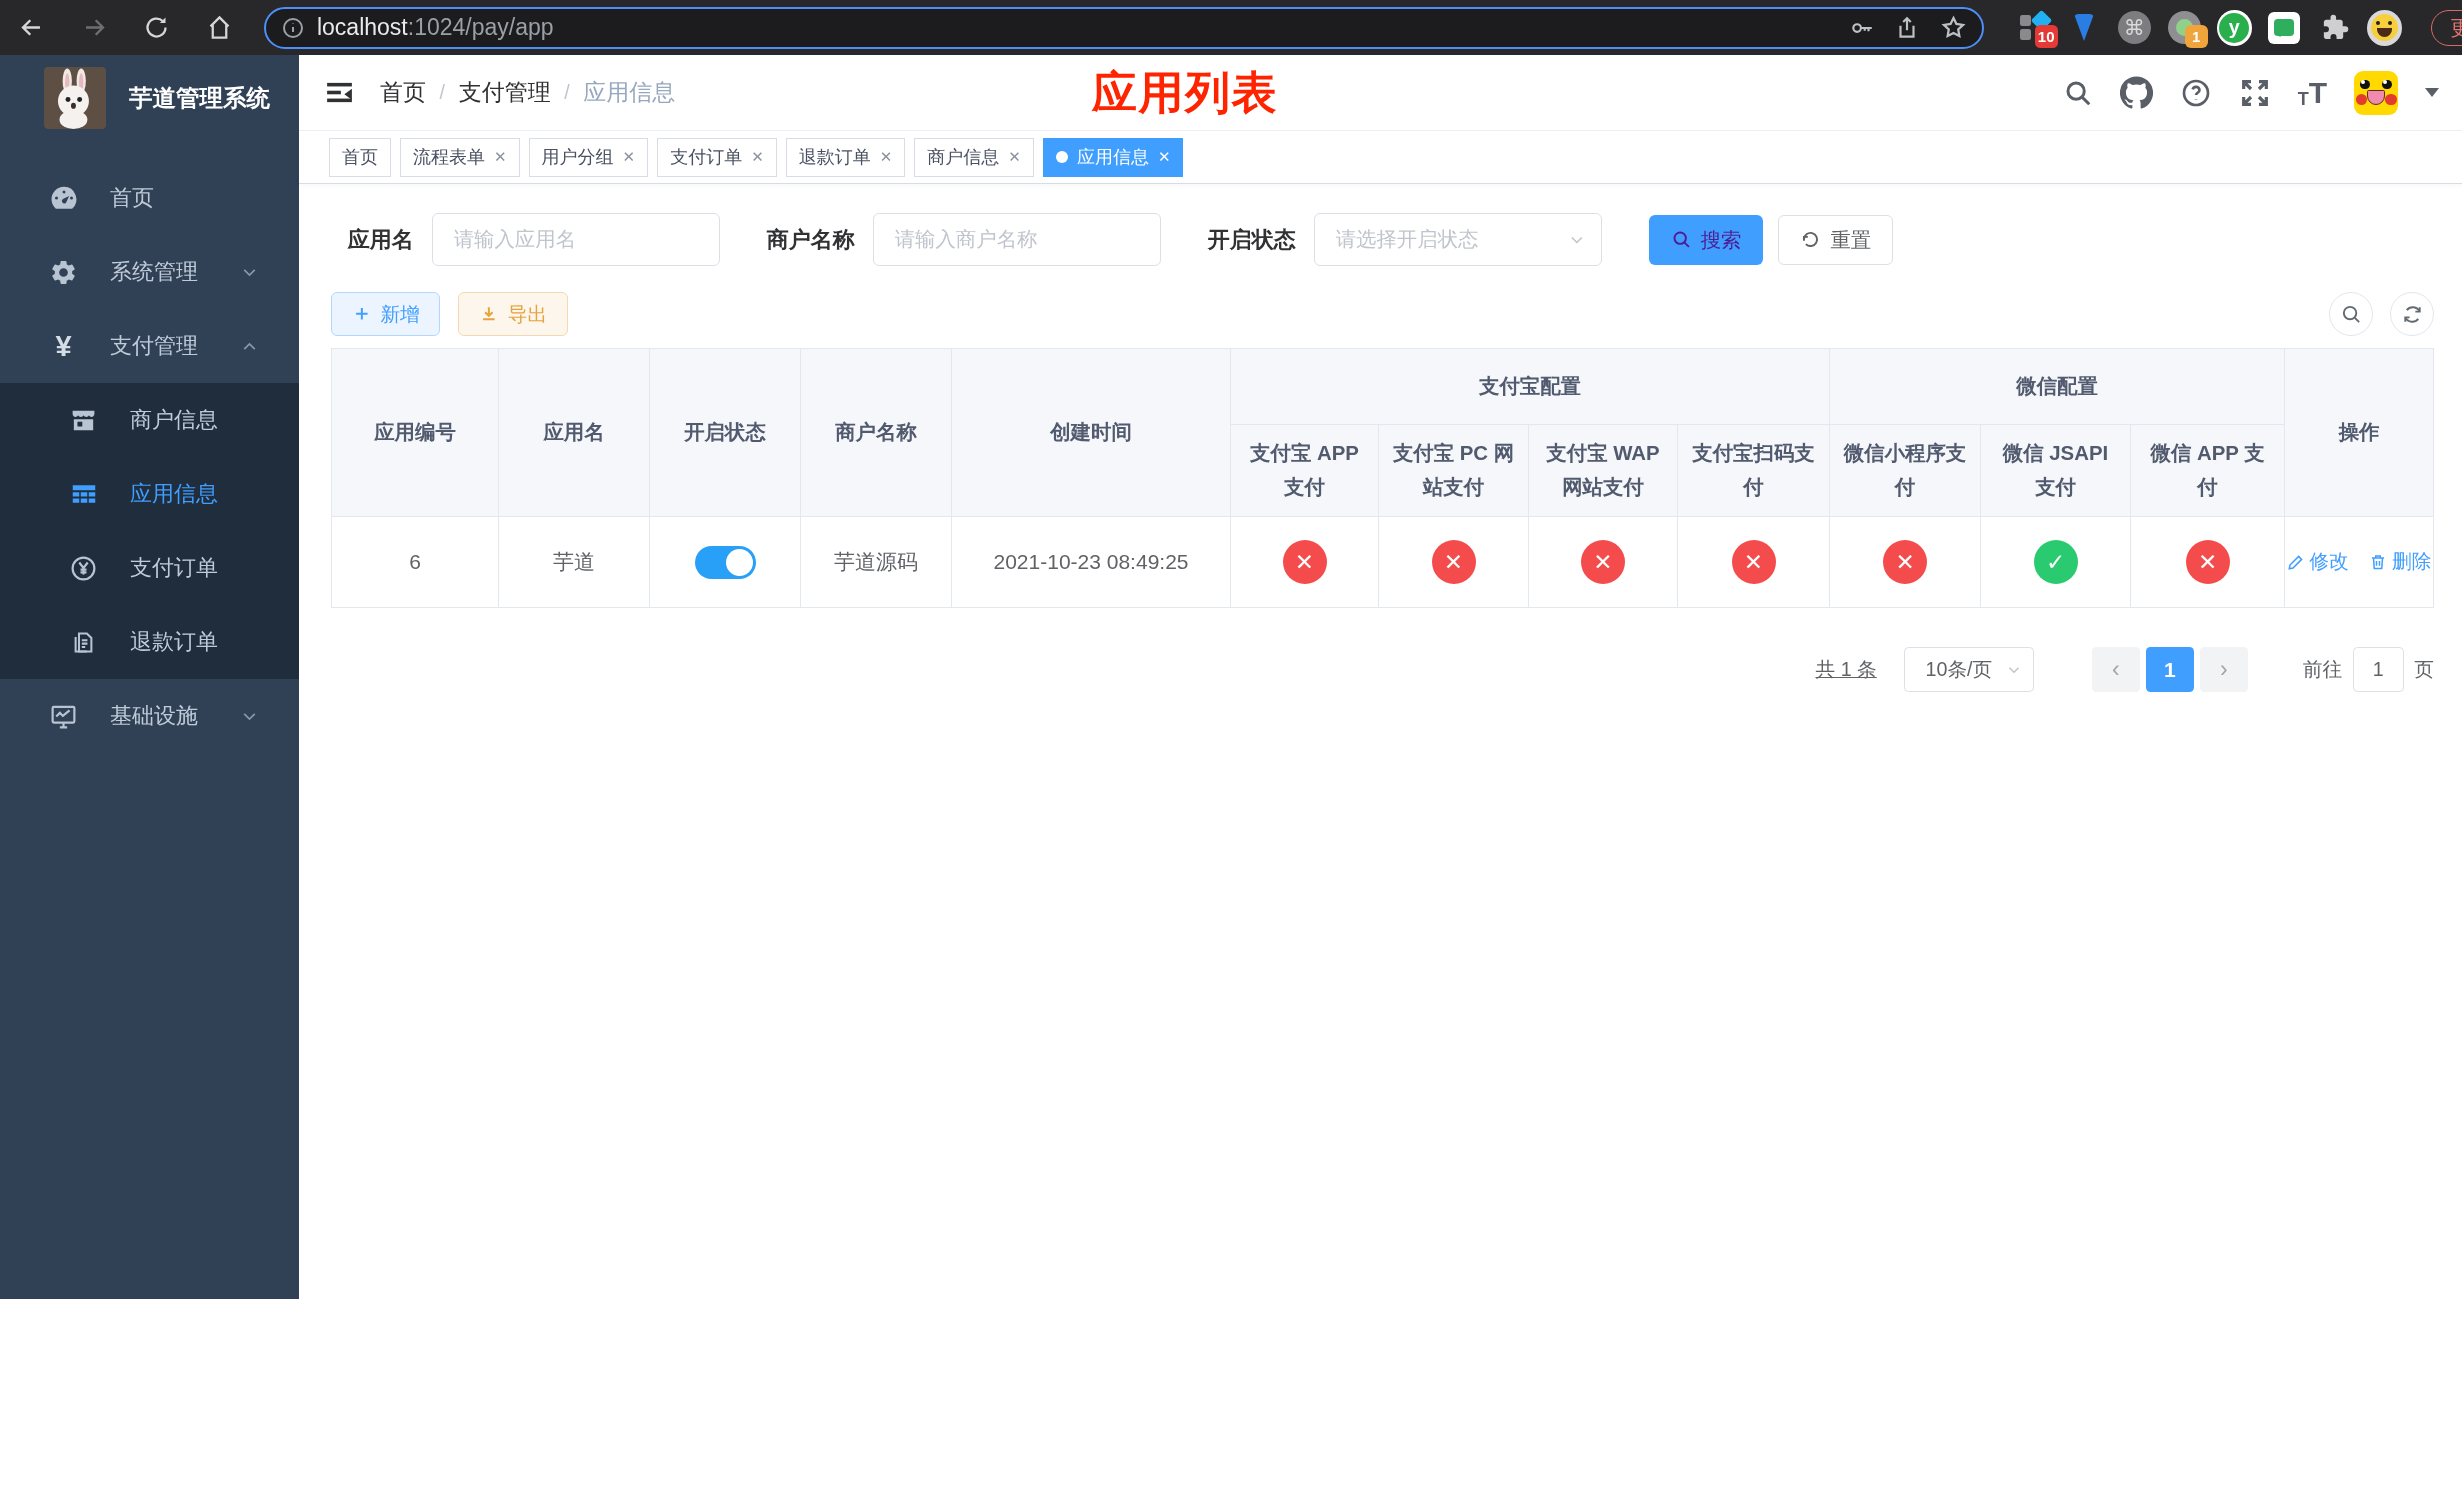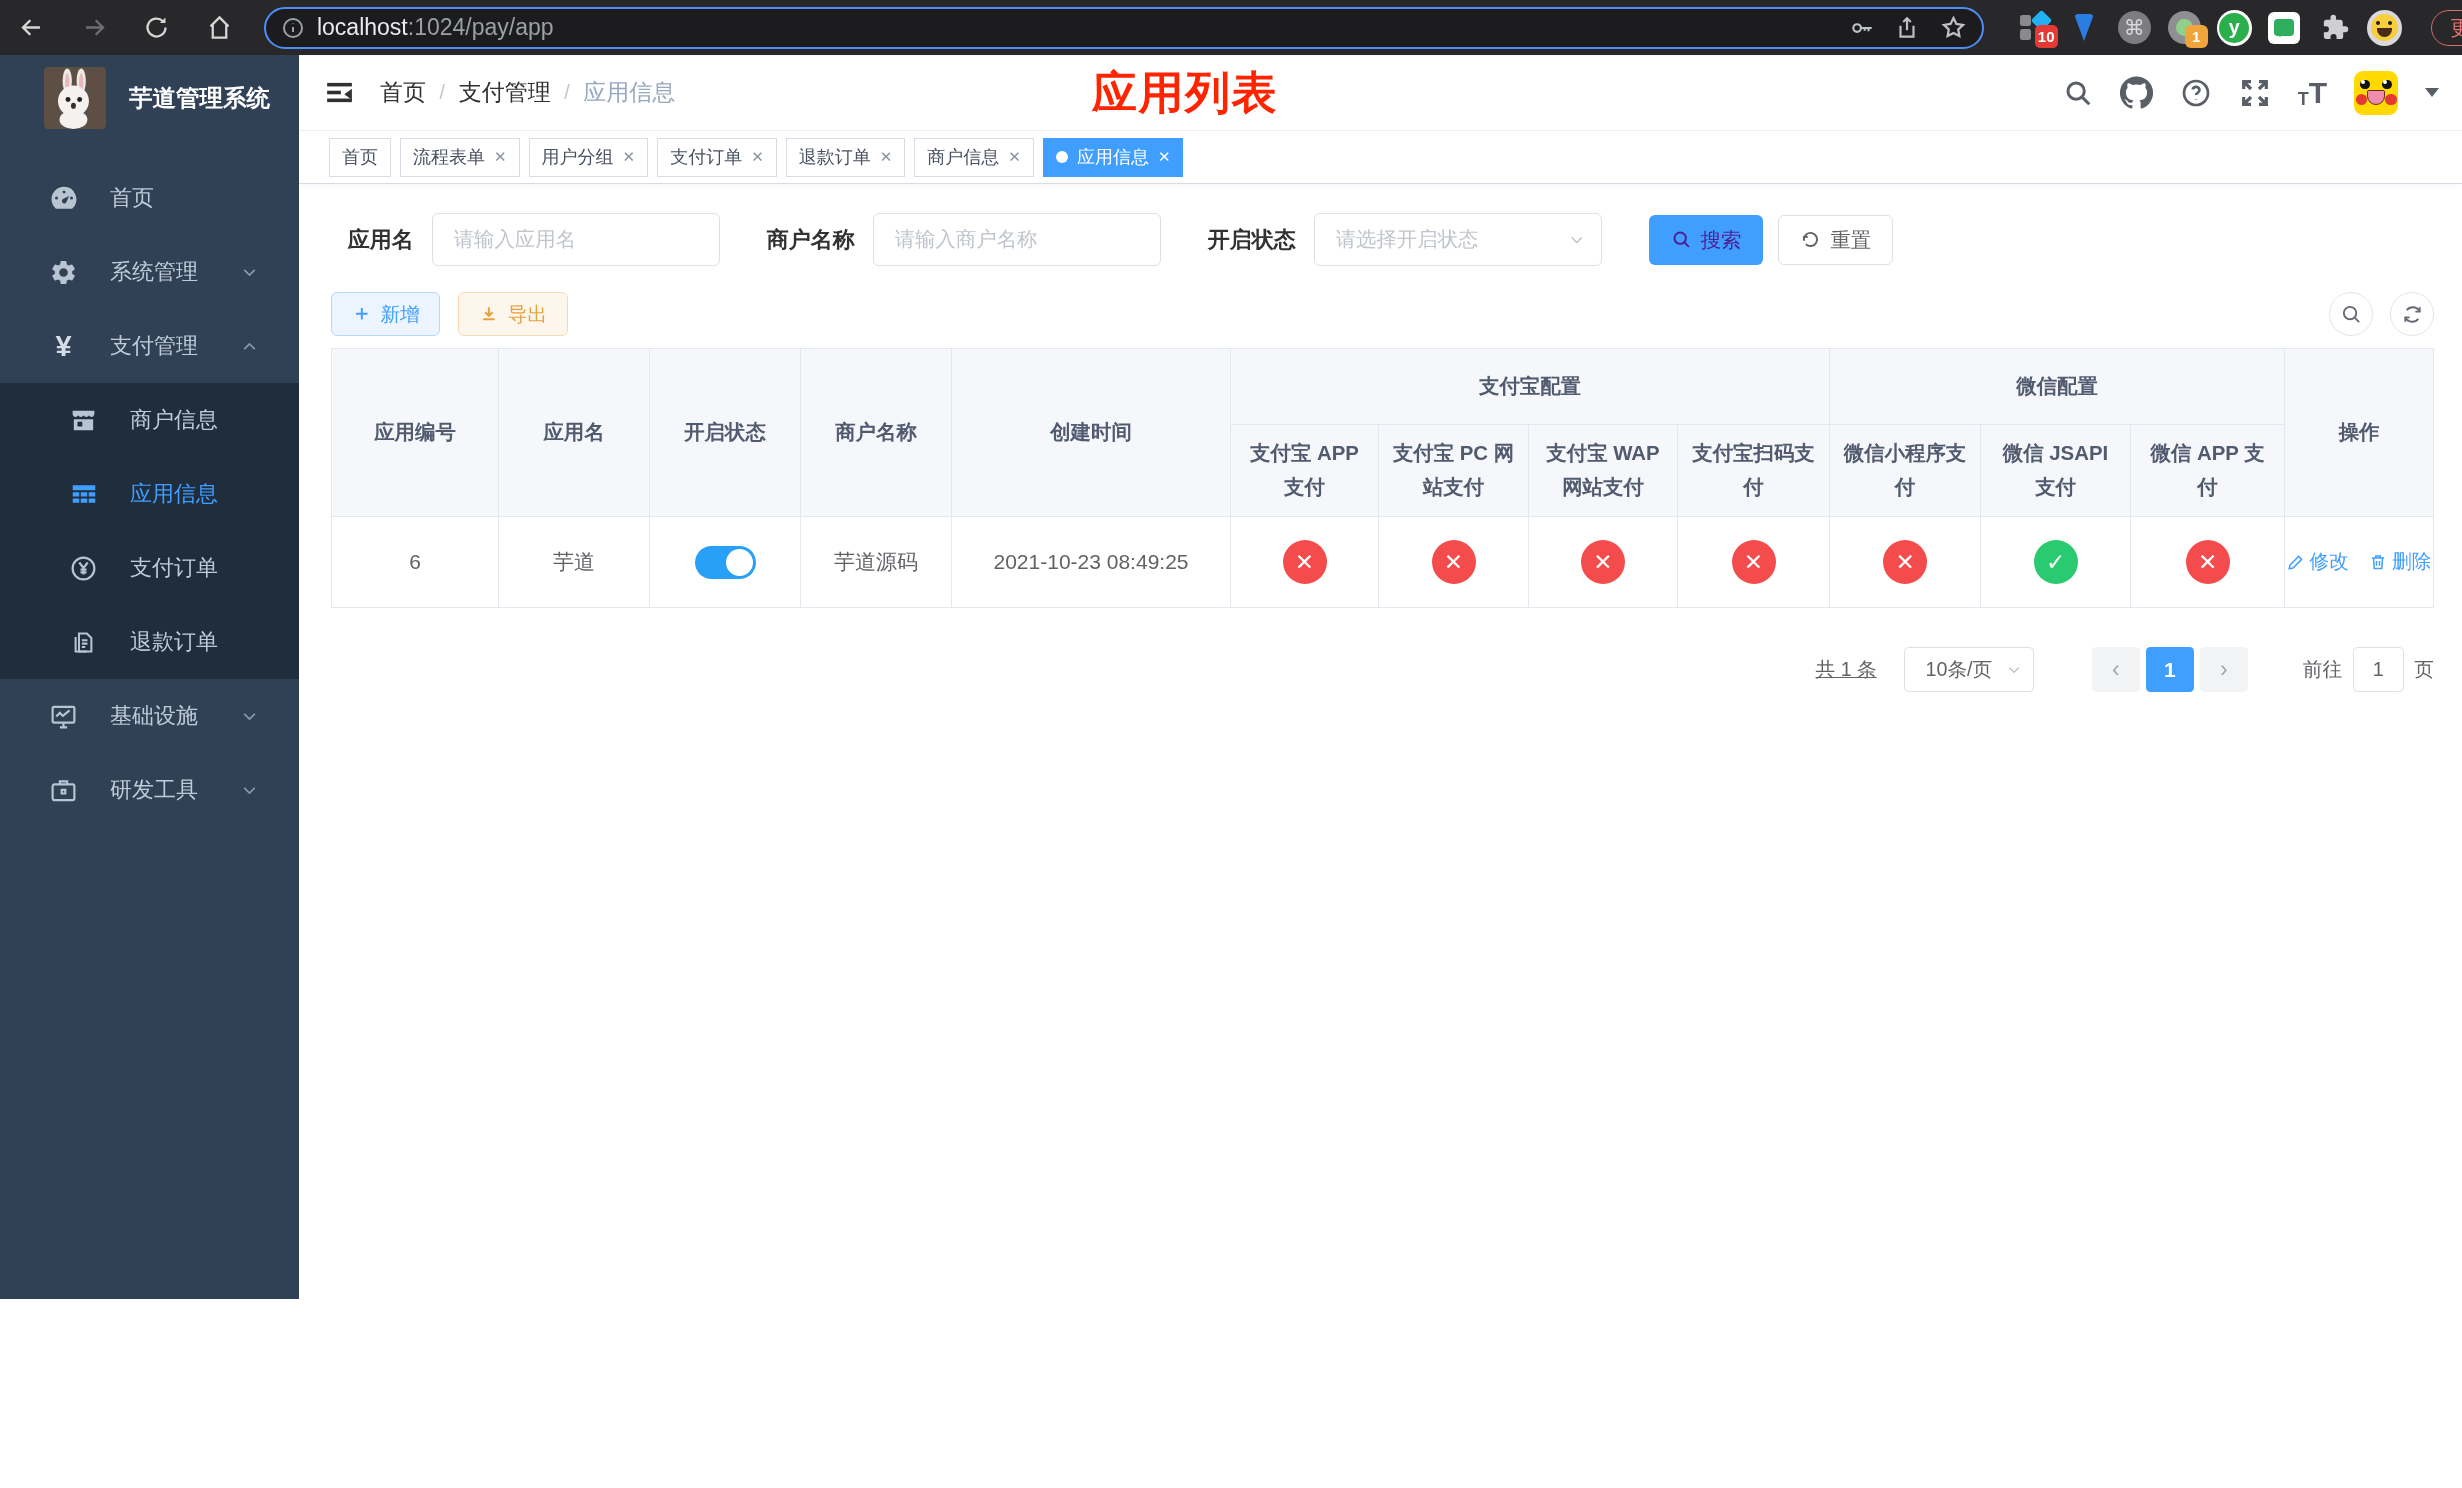--- a/index.html
+++ b/index.html
@@ -352,34 +352,20 @@
             </svg>
         </span>
         <span>基础设施</span>
         <span class="chev">
           <svg width="21" height="21" viewBox="0 0 24 24" fill="none" stroke="currentColor" stroke-width="2">
               <path d="M6 9l6 6 6-6"></path>
             </svg>
         </span>
       </div>
 
-      <div class="menu-item">
-        <span class="mi-icon">
-          <svg width="29" height="29" viewBox="0 0 24 24" fill="none" stroke="currentColor" stroke-width="1.8">
-              <rect x="3" y="7" width="18" height="13" rx="1.5"></rect>
-              <path d="M9 7V4.5h6V7M10.5 11.5h3v3h-3z"></path>
-            </svg>
-        </span>
-        <span>研发工具</span>
-        <span class="chev">
-          <svg width="21" height="21" viewBox="0 0 24 24" fill="none" stroke="currentColor" stroke-width="2">
-              <path d="M6 9l6 6 6-6"></path>
-            </svg>
-        </span>
-      </div>
 
     </nav>
   </aside>
 
   <div class="main">
 
     <div class="navbar">
       <span class="fold">
         <svg width="33" height="33" viewBox="0 0 24 24" fill="currentColor">
             <rect x="3" y="5" width="18" height="2.6"></rect>

